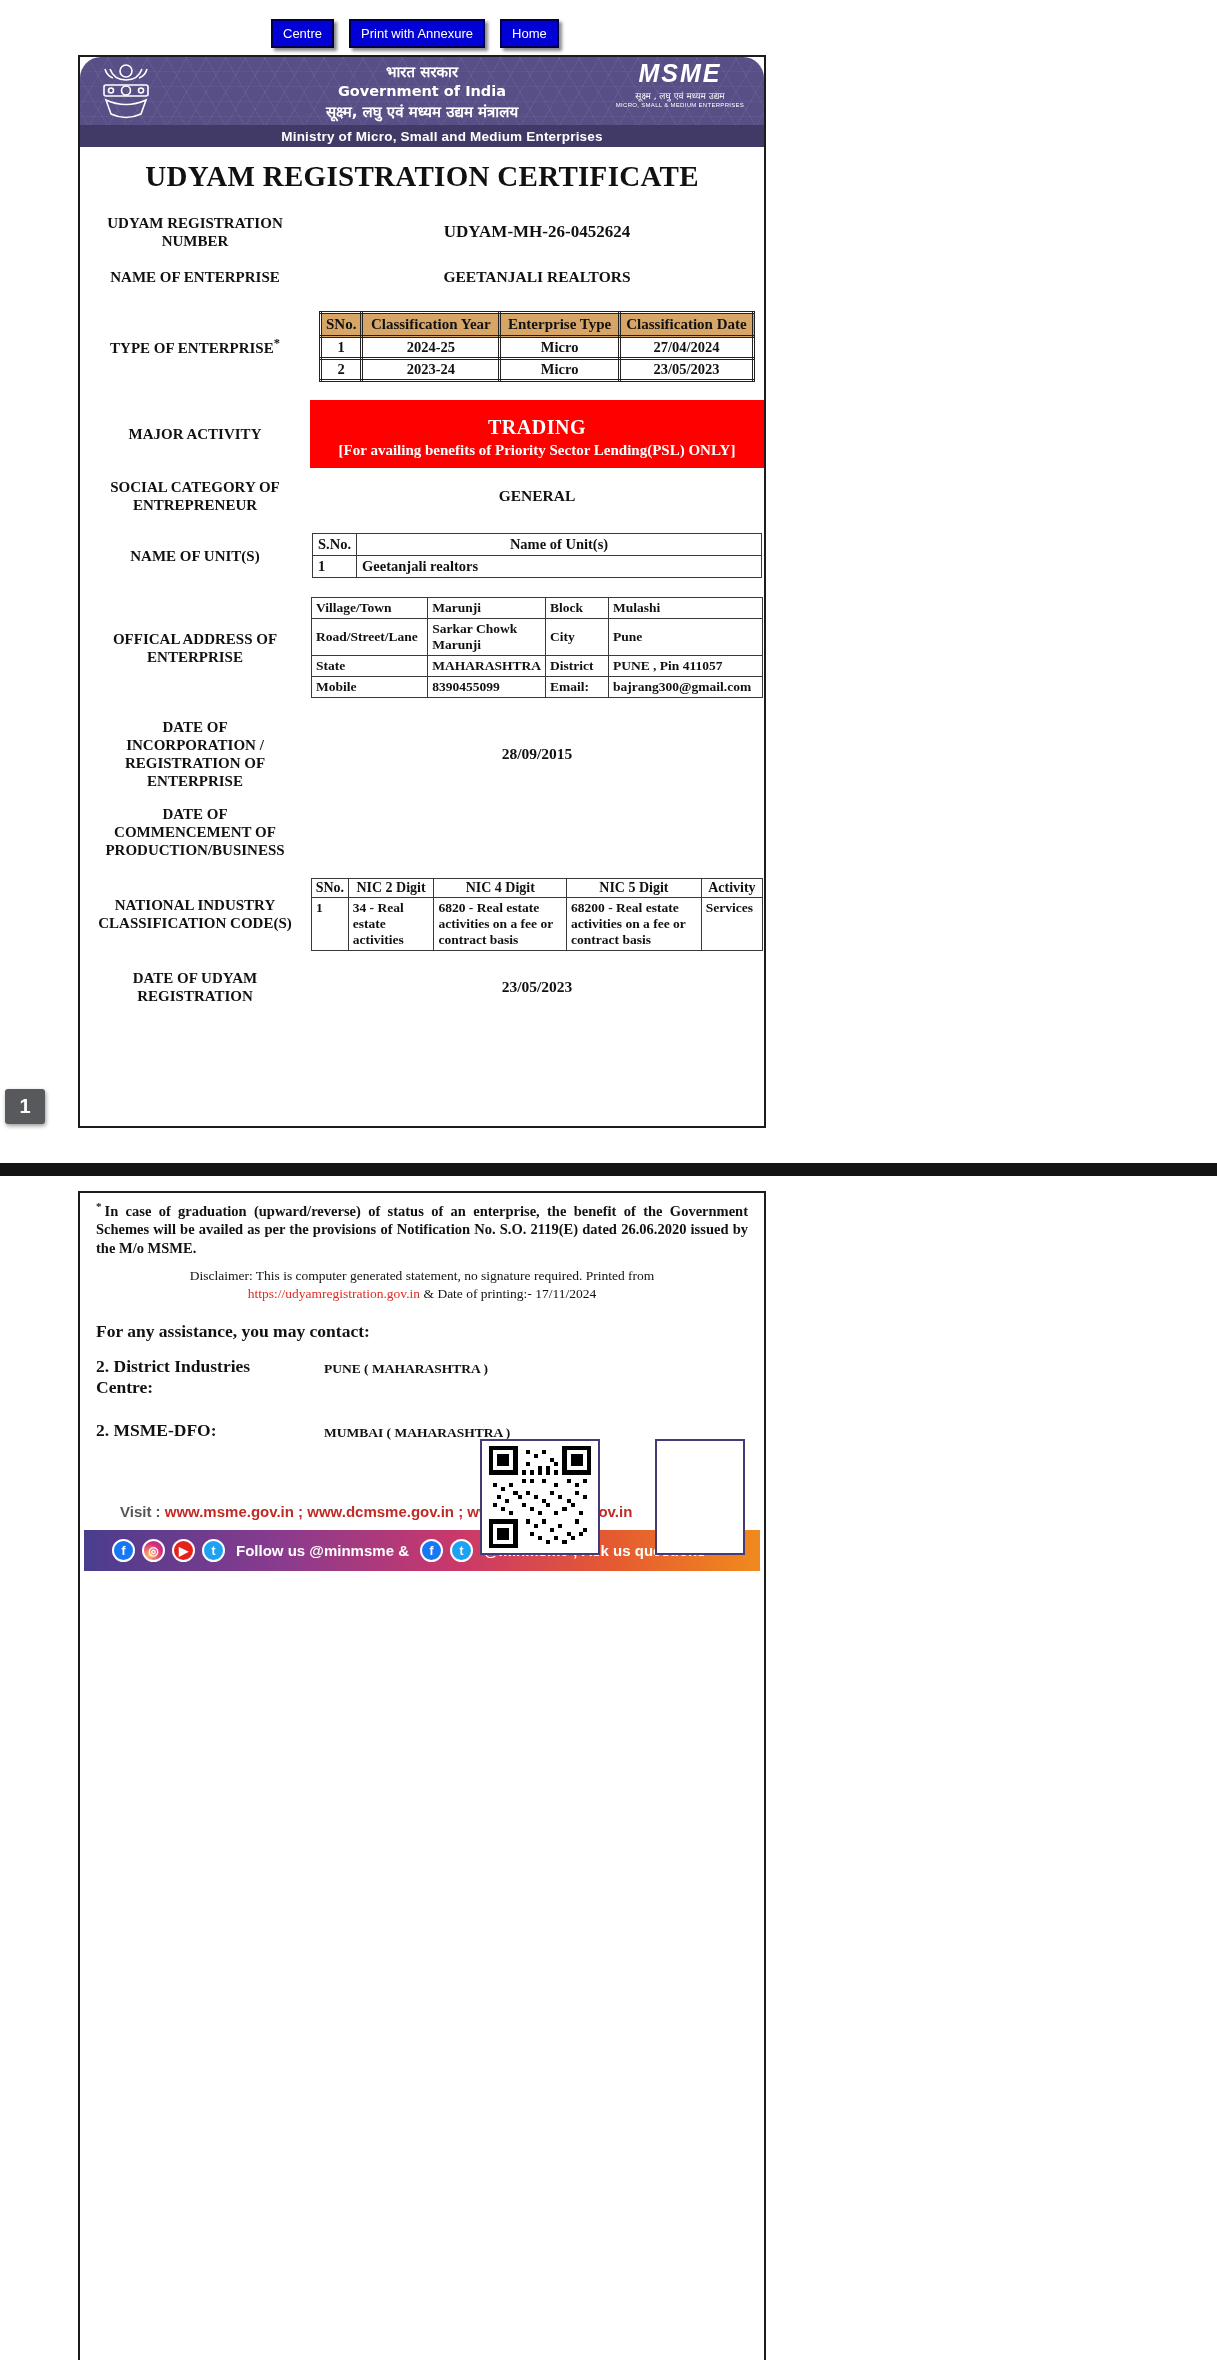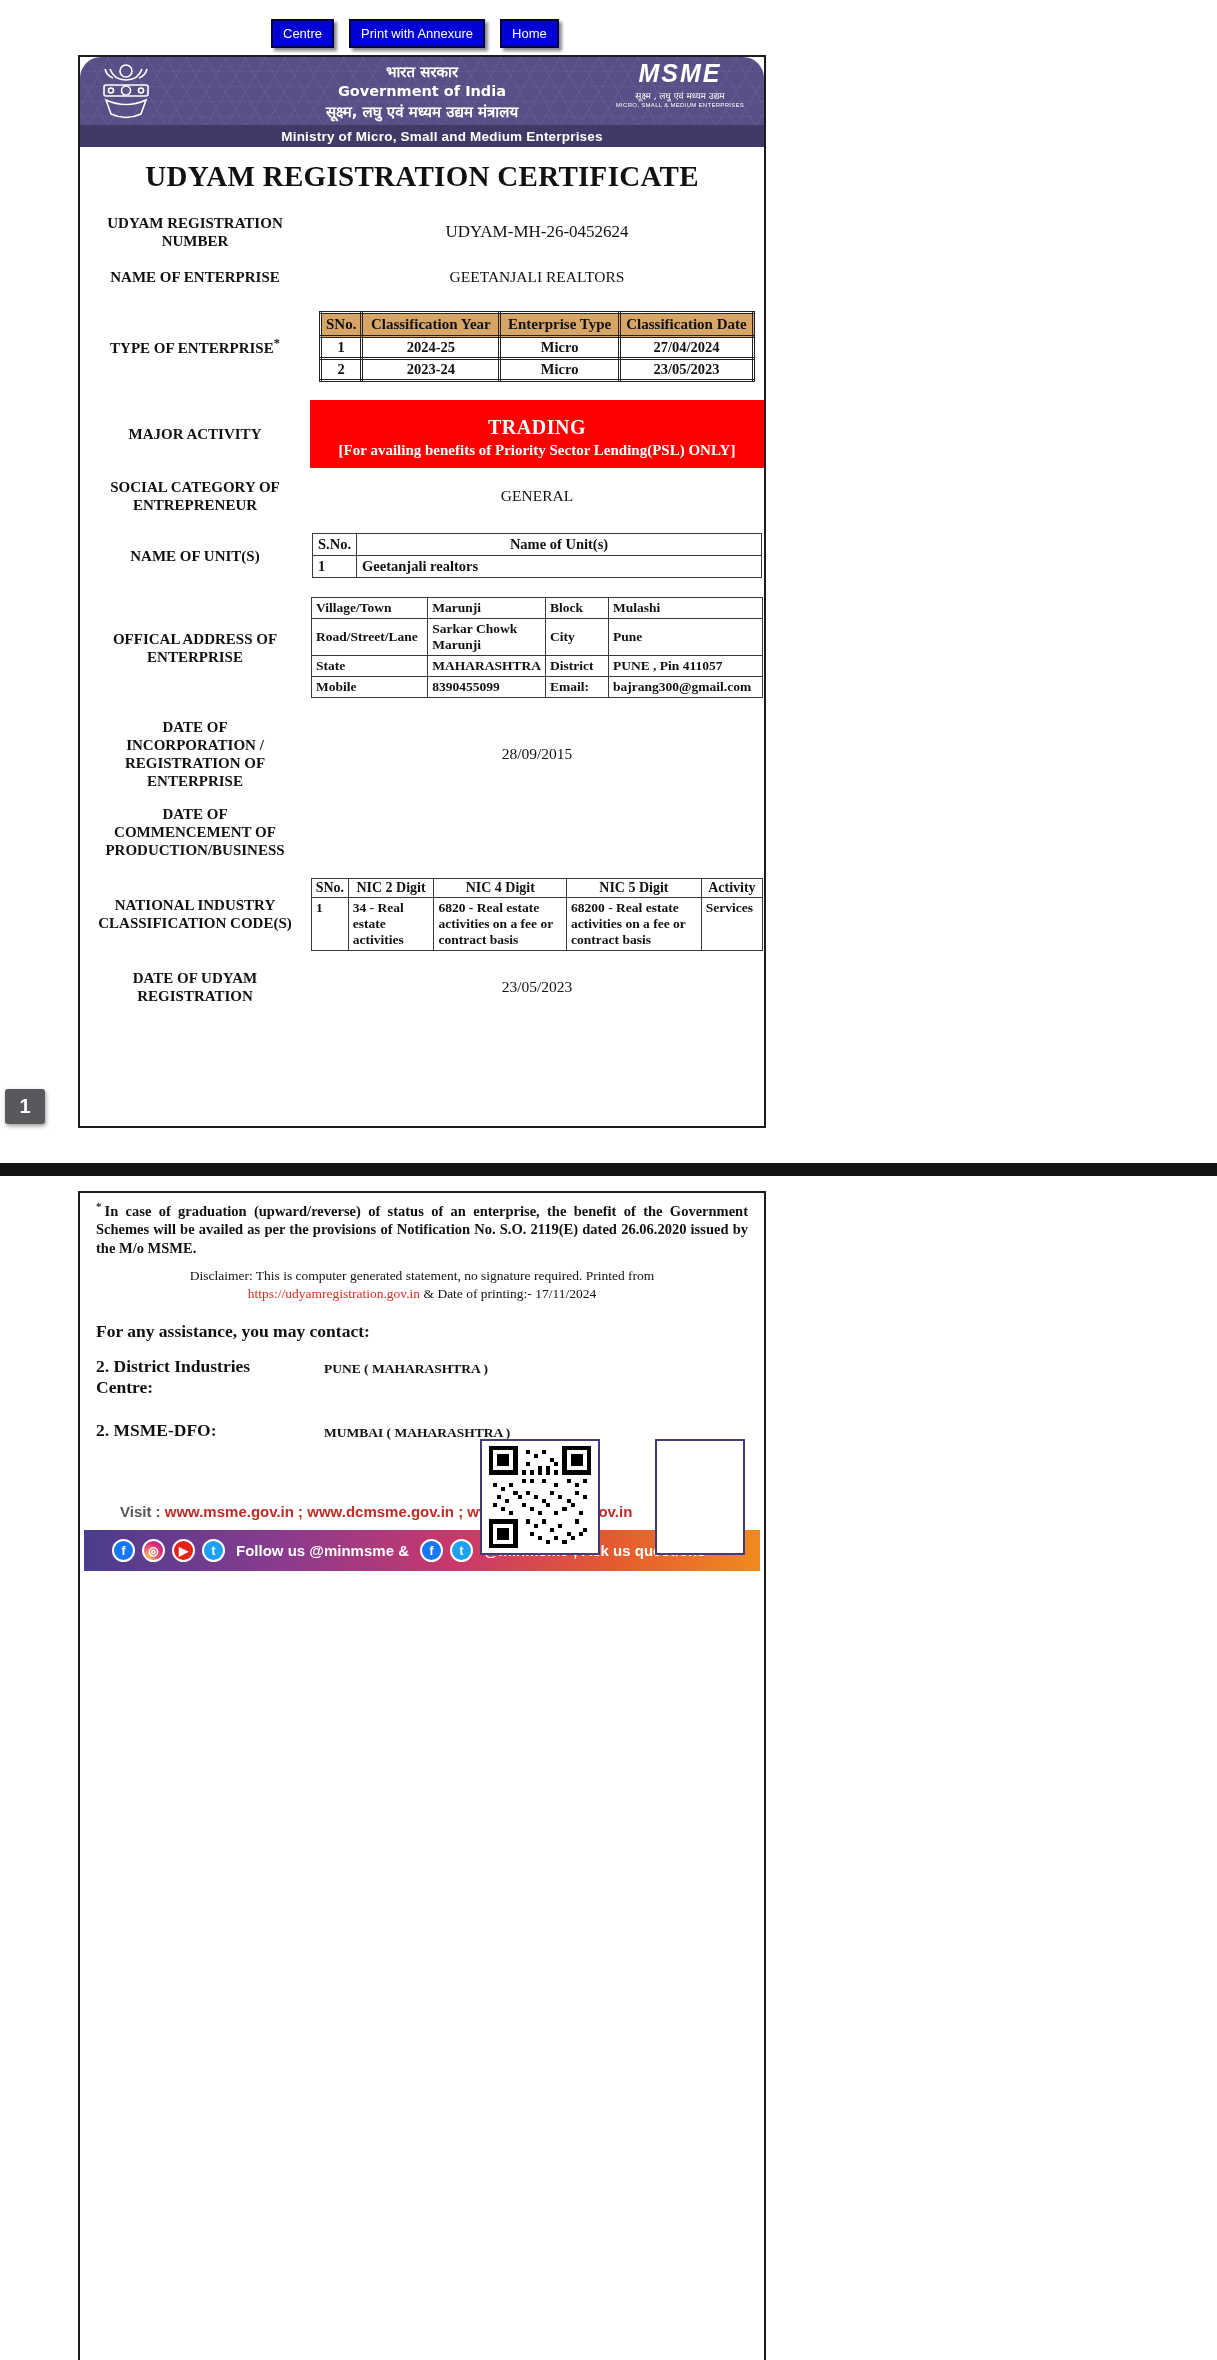--- a/index.html
+++ b/index.html
@@ -54,21 +54,21 @@
   }
 
   
   .cert-title { text-align:center; font-size:29px; font-weight:bold; margin-top:13px; letter-spacing:.3px; }
   .crow { display:flex; align-items:center; }
   .clabel {
     width:230px; flex:0 0 230px; text-align:center; font-weight:bold; font-size:15px;
     line-height:1.2; padding:0 8px; white-space:pre-line;
   }
   .cvalue { flex:1; display:flex; justify-content:center; align-items:center; }
-  .vtext { font-weight:normal; font-size:15.5px; text-align:right; }
+  .vtext { font-weight:bold; font-size:15.5px; text-align:right; }
   .urn { font-size:17px; }
 
   .r-urn{margin-top:21px;} .r-name{margin-top:18px;} .r-type{margin-top:25px;}
   .r-major{margin-top:18px;} .r-social{margin-top:10px;} .r-units{margin-top:19px;}
   .r-address{margin-top:19px;} .r-incorp{margin-top:20px;} .r-commence{margin-top:15px;}
   .r-nic{margin-top:19px;} .r-udyam{margin-top:18px;}
 
   .tbl { border-collapse:collapse; background:#fff; }
   .tbl th, .tbl td { border:1px solid #3a3a3a; font-weight:bold; vertical-align:middle; }
 

